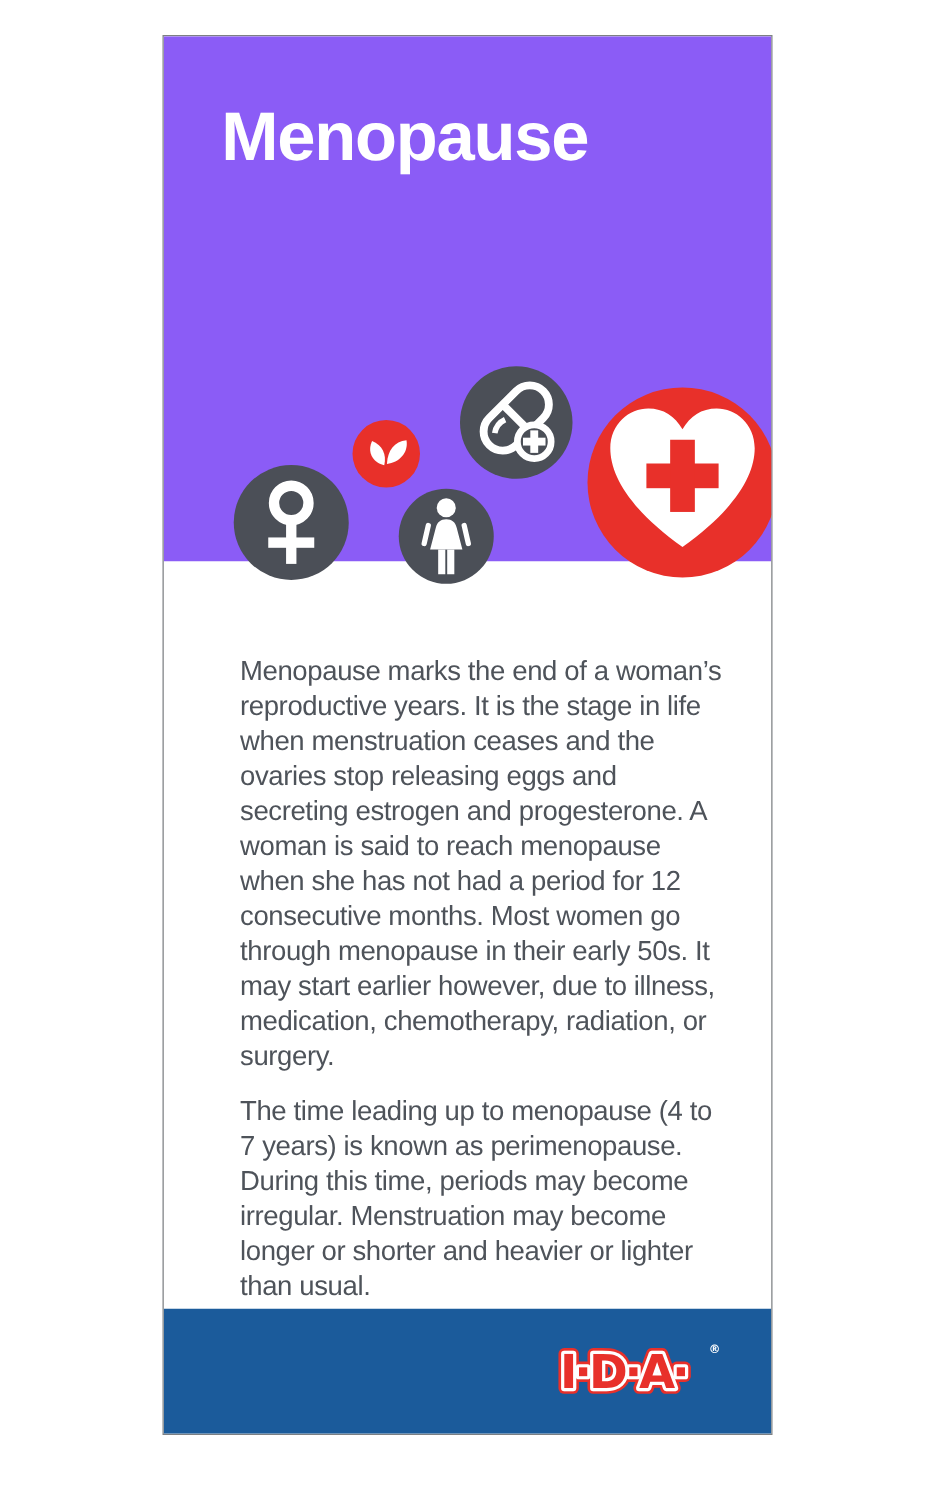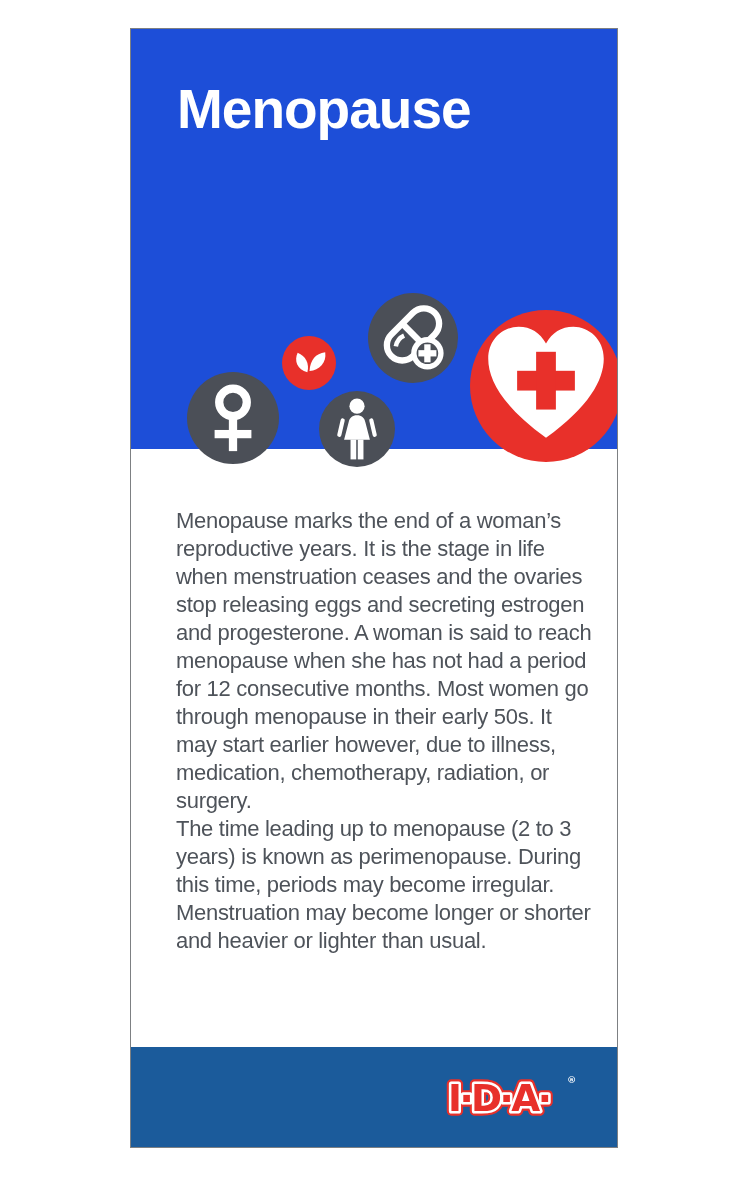--- a/index.html
+++ b/index.html
@@ -5,40 +5,40 @@
   html,body{margin:0;padding:0;background:#ffffff;}
   .canvas{
     position:relative;width:750px;height:1200px;background:#ffffff;overflow:hidden;
     font-family:"Liberation Sans", sans-serif;
   }
   .page{
     position:absolute;left:130px;top:28px;width:488px;height:1120px;
     background:#ffffff;border:1px solid #7d8083;overflow:hidden;box-sizing:border-box;
   }
   .header{
-    position:absolute;left:0;top:0;width:100%;height:420px;background:#1d4ed8;
+    position:absolute;left:0;top:0;width:100%;height:420px;background:#8b5cf6;
   }
   .title{
     position:absolute;left:46px;top:48px;margin:0;
     font-size:55px;font-weight:bold;color:#ffffff;letter-spacing:-1px;
   }
   .circle{position:absolute;border-radius:50%;}
   .circle svg{display:block;width:100%;height:100%;}
   .c-gray{background:#4b4f57;}
   .c-red{background:#e8302a;}
   .ic-female{left:56px;top:343px;width:92px;height:92px;}
   .ic-leaf{left:151px;top:307px;width:54px;height:54px;}
   .ic-pill{left:237px;top:264px;width:90px;height:90px;}
   .ic-woman{left:188px;top:362px;width:76px;height:76px;}
   .ic-heart{left:339px;top:281px;width:152px;height:152px;}
   .content{
     position:absolute;left:45px;top:478px;width:422px;
     color:#4e535a;font-size:22px;line-height:28px;letter-spacing:-0.3px;
   }
-  .content p{margin:0;}
+  .content p{margin:16px;}
   .section-heading{
     margin:26px 0 2px 0;font-size:27px;line-height:32px;font-weight:bold;
     color:#0f67ad;letter-spacing:-0.3px;
   }
   .footer{
     position:absolute;left:0;bottom:0;width:100%;height:100px;background:#1b5b9b;
   }
   .ida-logo{
     position:absolute;right:38px;top:22px;width:136px;height:56px;overflow:visible;
   }
@@ -102,21 +102,21 @@
     <div class="circle c-red ic-heart">
       <svg viewBox="0 0 100 100">
         <path d="M50 84 C22 64 12 46 12 32 C12 19 22 11 32 11 C40 11 46 15 50 22 C54 15 60 11 68 11 C78 11 88 19 88 32 C88 46 78 64 50 84 Z" fill="#ffffff"></path>
         <rect x="31" y="40" width="38" height="13" fill="#e8302a"></rect>
         <rect x="43.5" y="27.5" width="13" height="38" fill="#e8302a"></rect>
       </svg>
     </div>
 
     <div class="content">
       <p>Menopause marks the end of a woman’s reproductive years. It is the stage in life when menstruation ceases and the ovaries stop releasing eggs and secreting estrogen and progesterone. A woman is said to reach menopause when she has not had a period for 12 consecutive months. Most women go through menopause in their early 50s. It may start earlier however, due to illness, medication, chemotherapy, radiation, or surgery.</p>
-      <p>The time leading up to menopause (2 to 3 years) is known as perimenopause. During this time, periods may become irregular. Menstruation may become longer or shorter and heavier or lighter than usual.</p>
+      <p>The time leading up to menopause (4 to 7 years) is known as perimenopause. During this time, periods may become irregular. Menstruation may become longer or shorter and heavier or lighter than usual.</p>
     </div>
 
     <div class="footer">
       <svg class="ida-logo" viewBox="0 0 160 62">
         <text class="l-outer" x="6" y="47">I·D·A·</text>
         <text class="l-mid" x="6" y="47">I·D·A·</text>
         <text class="l-fill" x="6" y="47">I·D·A·</text>
         <text class="l-reg" x="146" y="14">®</text>
       </svg>
     </div>

